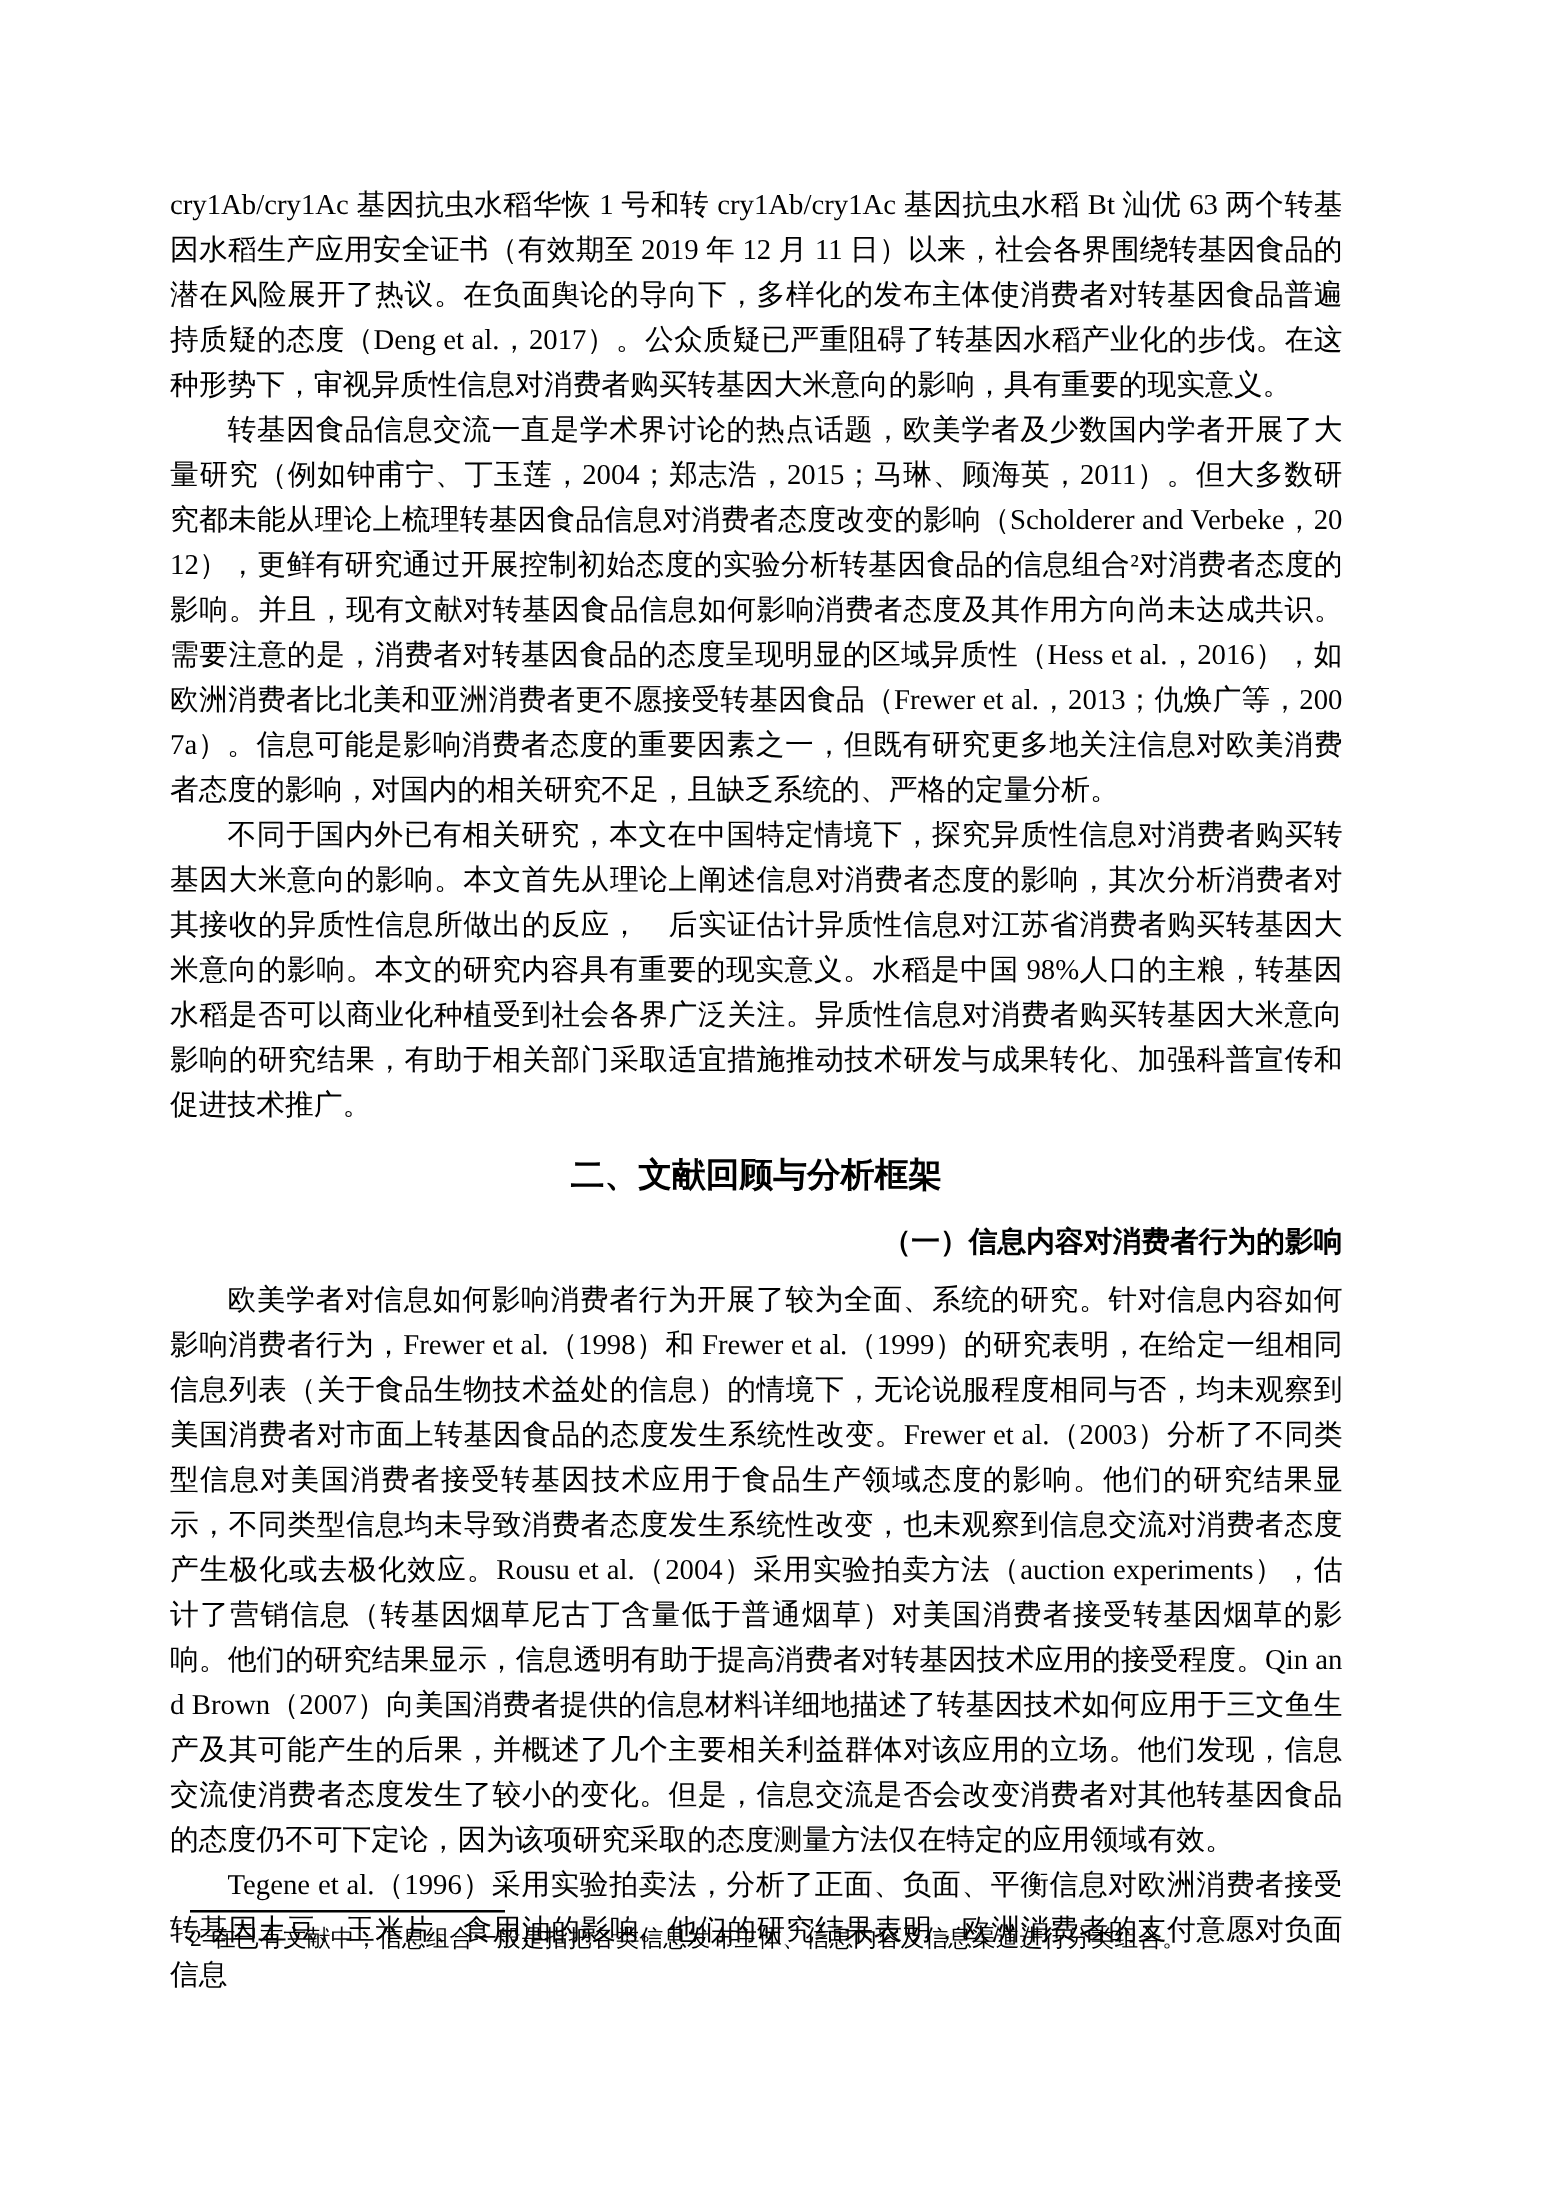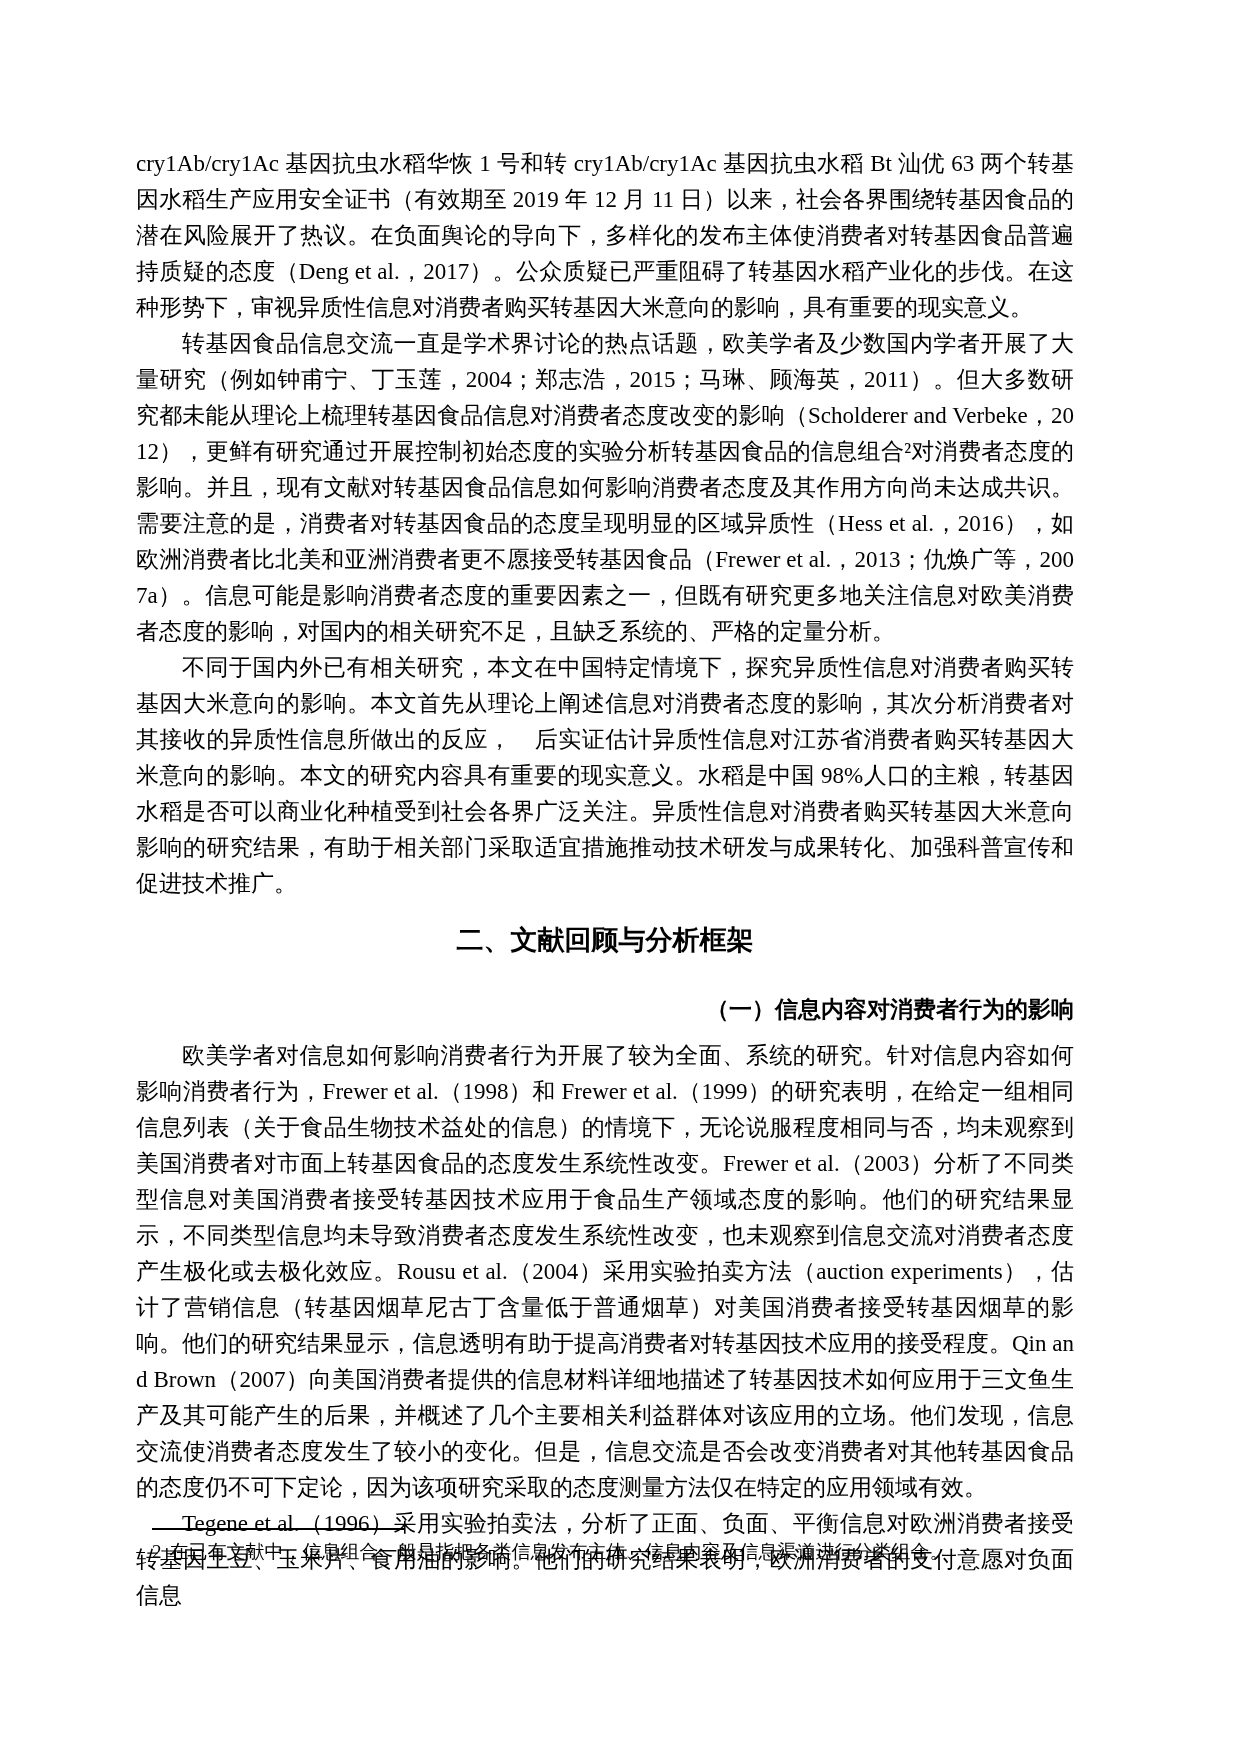--- a/index.html
+++ b/index.html
@@ -31,21 +31,21 @@
   }
   .para.indent {
     text-indent: 2em;
   }
   .section-heading {
     font-family: "Liberation Sans", "DejaVu Sans", sans-serif;
     font-weight: bold;
     font-size: 27px;
     line-height: 40px;
     text-align: center;
-    margin: 18px 0 32px 0;
+    margin: 18px 0 16px 0;
   }
   .subsection-heading {
     font-family: "Liberation Sans", "DejaVu Sans", sans-serif;
     font-weight: bold;
     font-size: 23px;
     line-height: 34px;
     margin: 0 0 12px 0;
     text-indent: 2em;
     text-align: right;
   }

